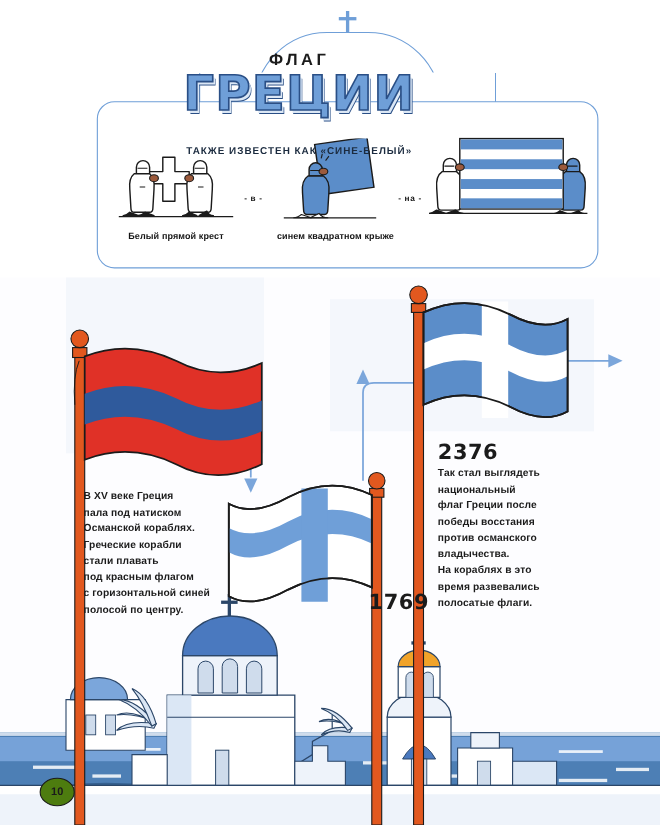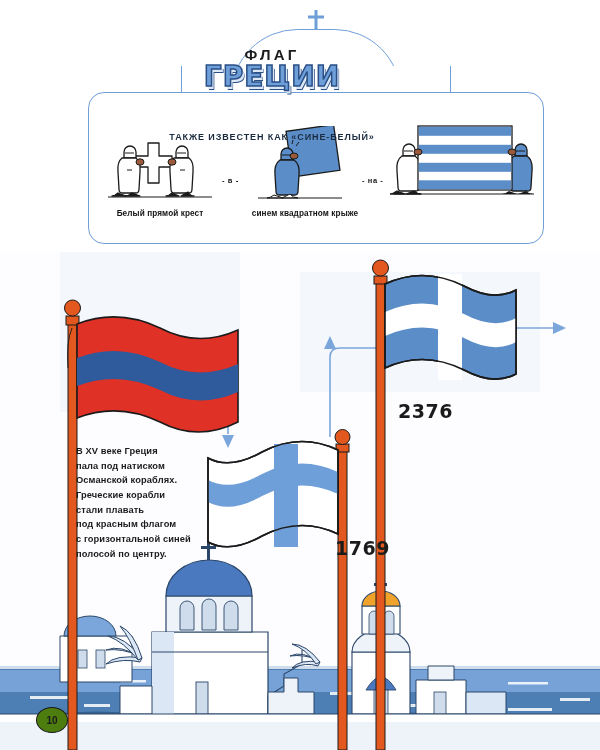--- a/index.html
+++ b/index.html
@@ -32,21 +32,21 @@
     position:absolute; left:72px; top:92px; width:456px; height:152px;
     border:1.6px solid #6f9fd8; border-radius:16px; background:#fff;
   }
 
   .title-flag {
     position:absolute; left:0; right:0; top:46px; text-align:center;
     font-size:15px; font-weight:bold; letter-spacing:3.2px; color:#1b1b1b; z-index:6;
   }
   .title-greece {
     position:absolute; left:0; right:0; top:60px; text-align:center; z-index:6;
-    font-size:28px; font-weight:bold; letter-spacing:1px;
+    font-size:44px; font-weight:bold; letter-spacing:1px;
     color:#6f9fd8;
     -webkit-text-stroke: 1.5px #2a4f86;
     text-shadow: 2px 3px 0 #dbe7f5, 2.6px 3.6px 0 #2a4f86;
     font-family:"DejaVu Sans", sans-serif;
   }
   .title-sub {
     position:absolute; left:0; right:0; top:108px; text-align:center; z-index:6;
     font-size:9px; font-weight:bold; letter-spacing:0.9px; color:#1b2b3f;margin-top:24px;
   }
 
@@ -364,17 +364,26 @@
 с горизонтальной синей
 полосой по центру.</p>
     </div>
 
     <div class="txtblk" id="blk-mid">
       <div class="yr">1769</div>
     </div>
 
     <div class="txtblk" id="blk-right">
       <div class="yr">2376</div>
+      <p>Так стал выглядеть
+национальный
+флаг Греции после
+победы восстания
+против османского
+владычества.
+На кораблях в это
+время развевались
+полосатые флаги.</p>
     </div>
   </div>
 
   <div class="pagenum">10</div>
 </div>
 
 </body></html>

